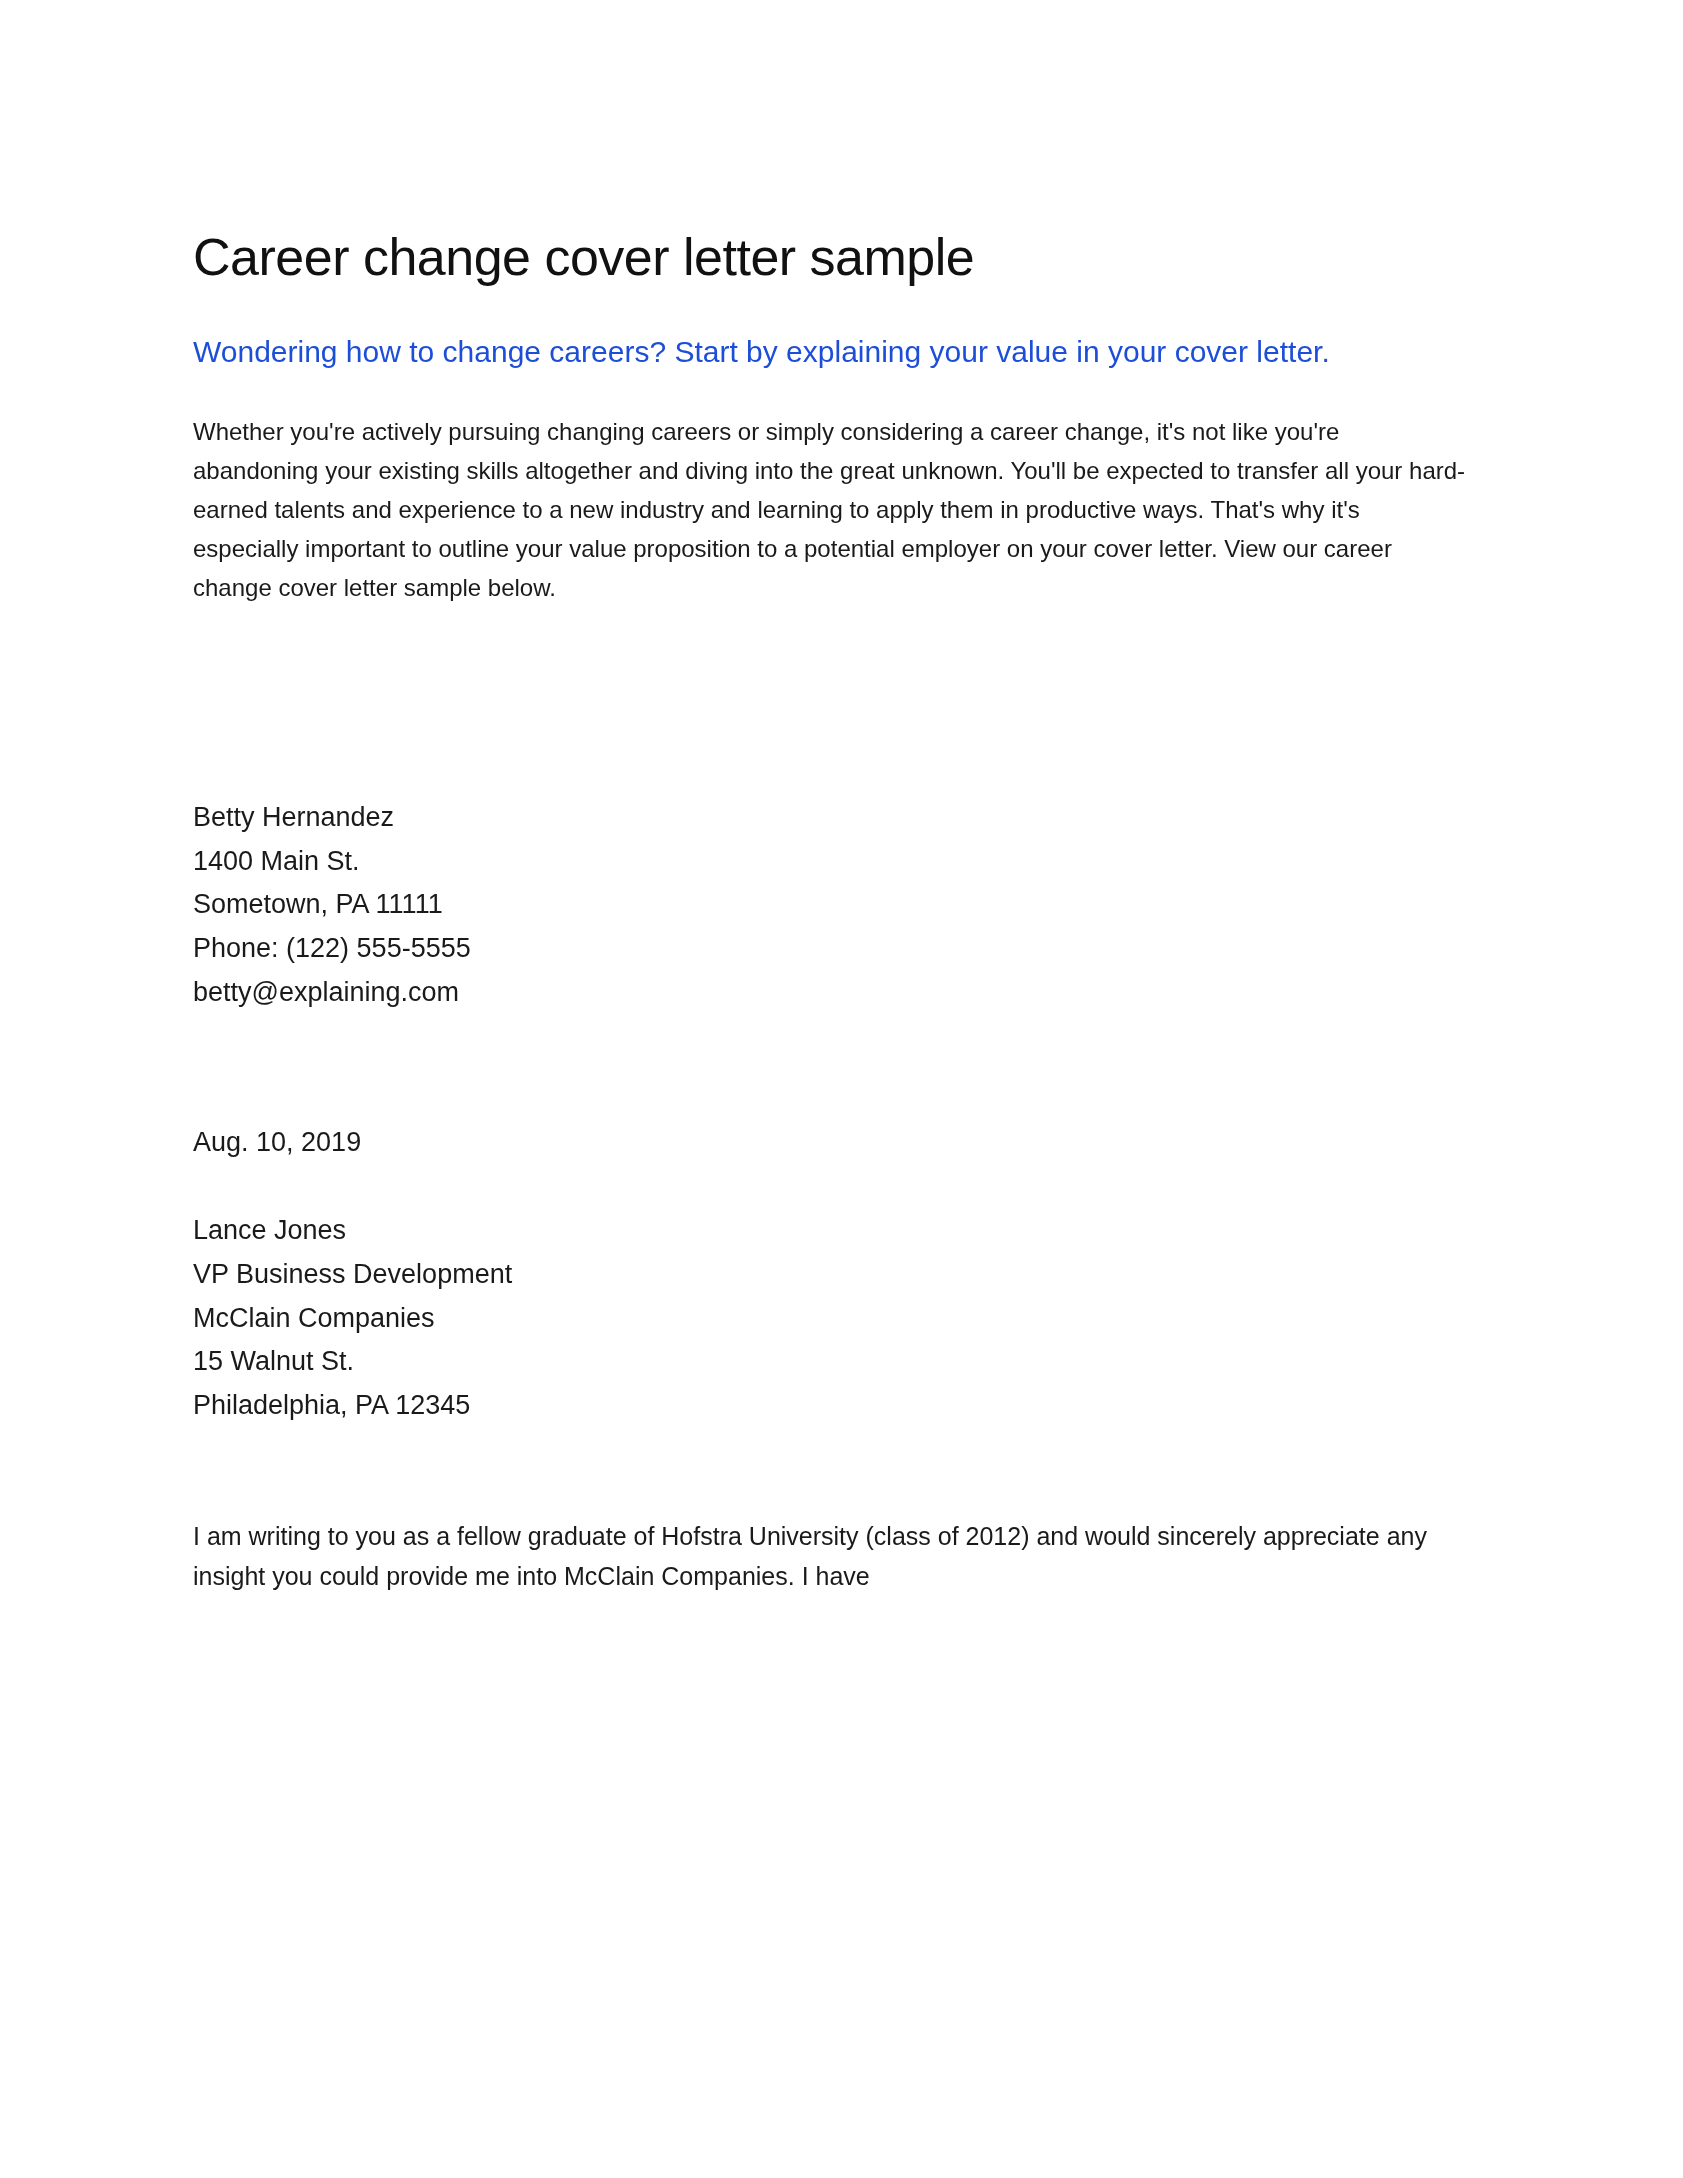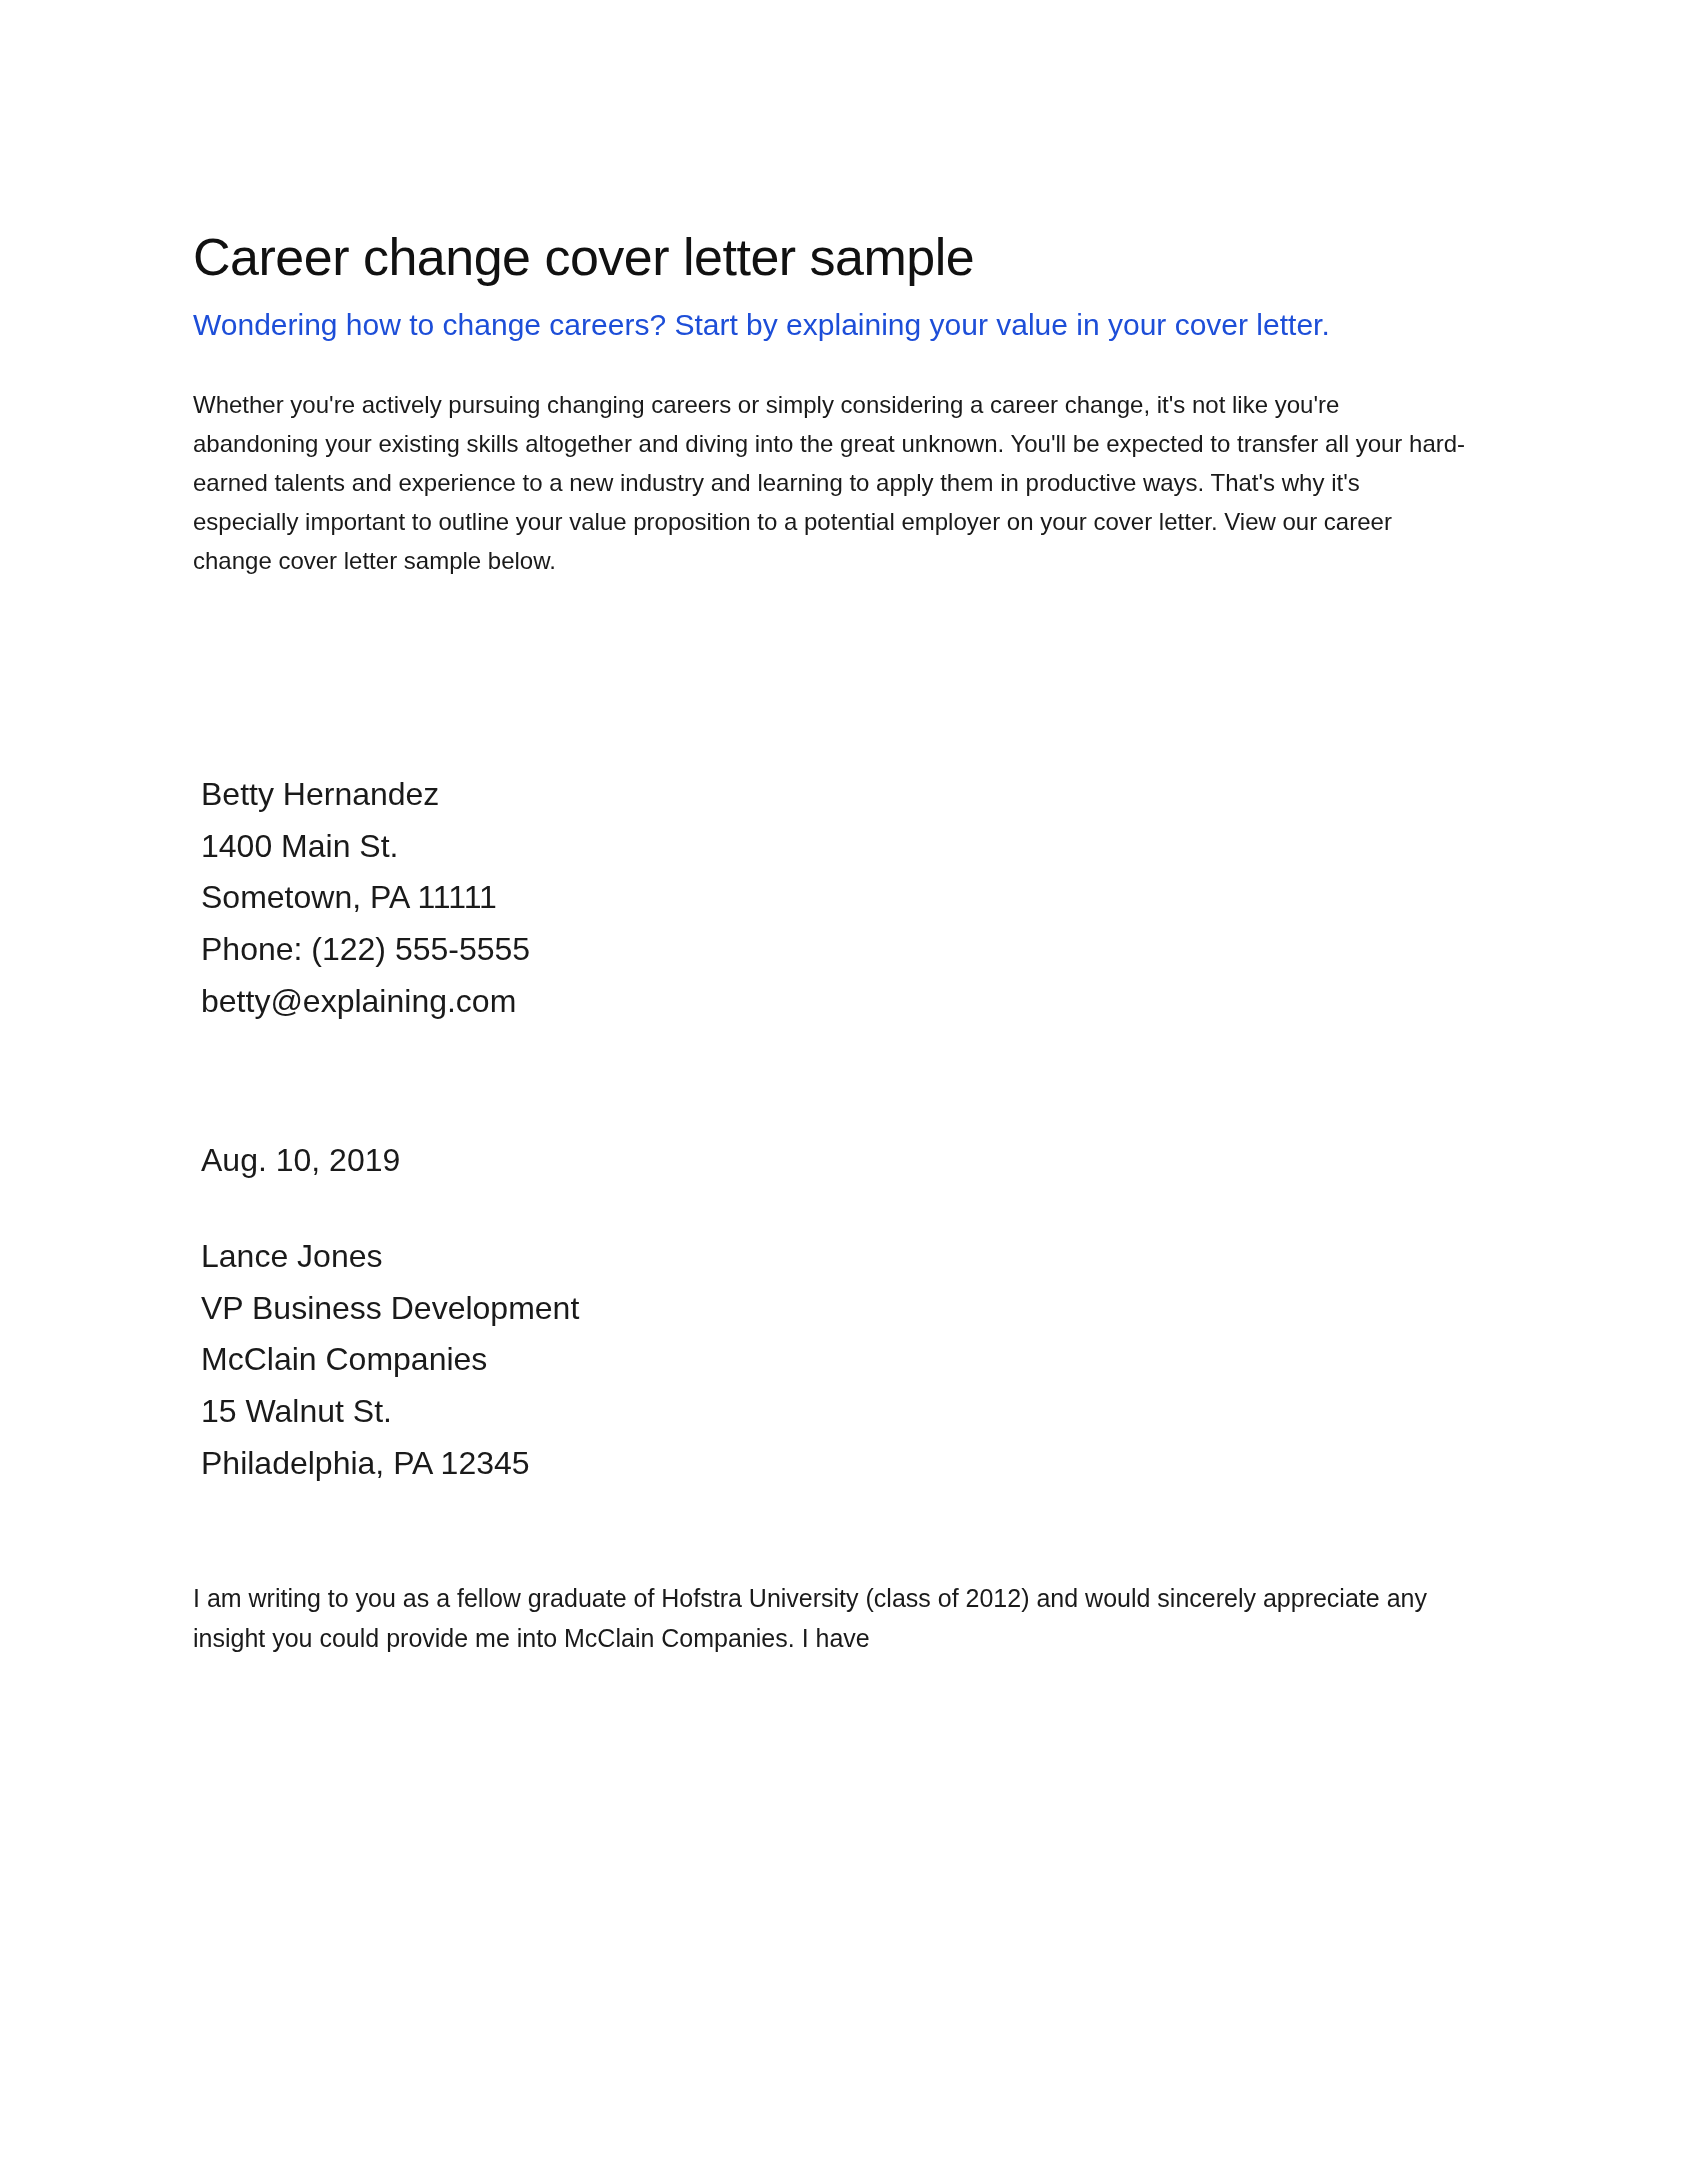--- a/index.html
+++ b/index.html
@@ -21,44 +21,43 @@
     box-sizing: border-box;
     padding: 228px 198px 0 193px;
     background: #ffffff;
   }
   .doc-title {
     font-size: 52px;
     font-weight: 400;
     line-height: 1.15;
     letter-spacing: -0.5px;
     color: #111111;
-    margin: 0 0 16px 0;
+    margin: 0 0 43px 0;
   }
   .doc-subtitle {
     font-size: 30px;
     line-height: 1.42;
     color: #1d4ed8;
     margin: 0 0 40px 0;
     max-width: 1198px;
   }
   .doc-intro {
     font-size: 24px;
     line-height: 1.62;
     color: #1a1a1a;
     margin: 0;
     max-width: 1277px;
   }
   .spacer-block {
     height: 188px;
   }
   .letter-block {
-    font-size: 32px;
+    font-size: 27px;
     line-height: 1.62;
     color: #1a1a1a;
-    margin-left: 8px;
   }
   .letter-block .line {
     display: block;
     white-space: pre-wrap;
   }
   .gap-lg { height: 107px; }
   .gap-md { height: 44px; }
   .gap-sm { height: 44px; }
   .body-para {
     font-size: 25px;

